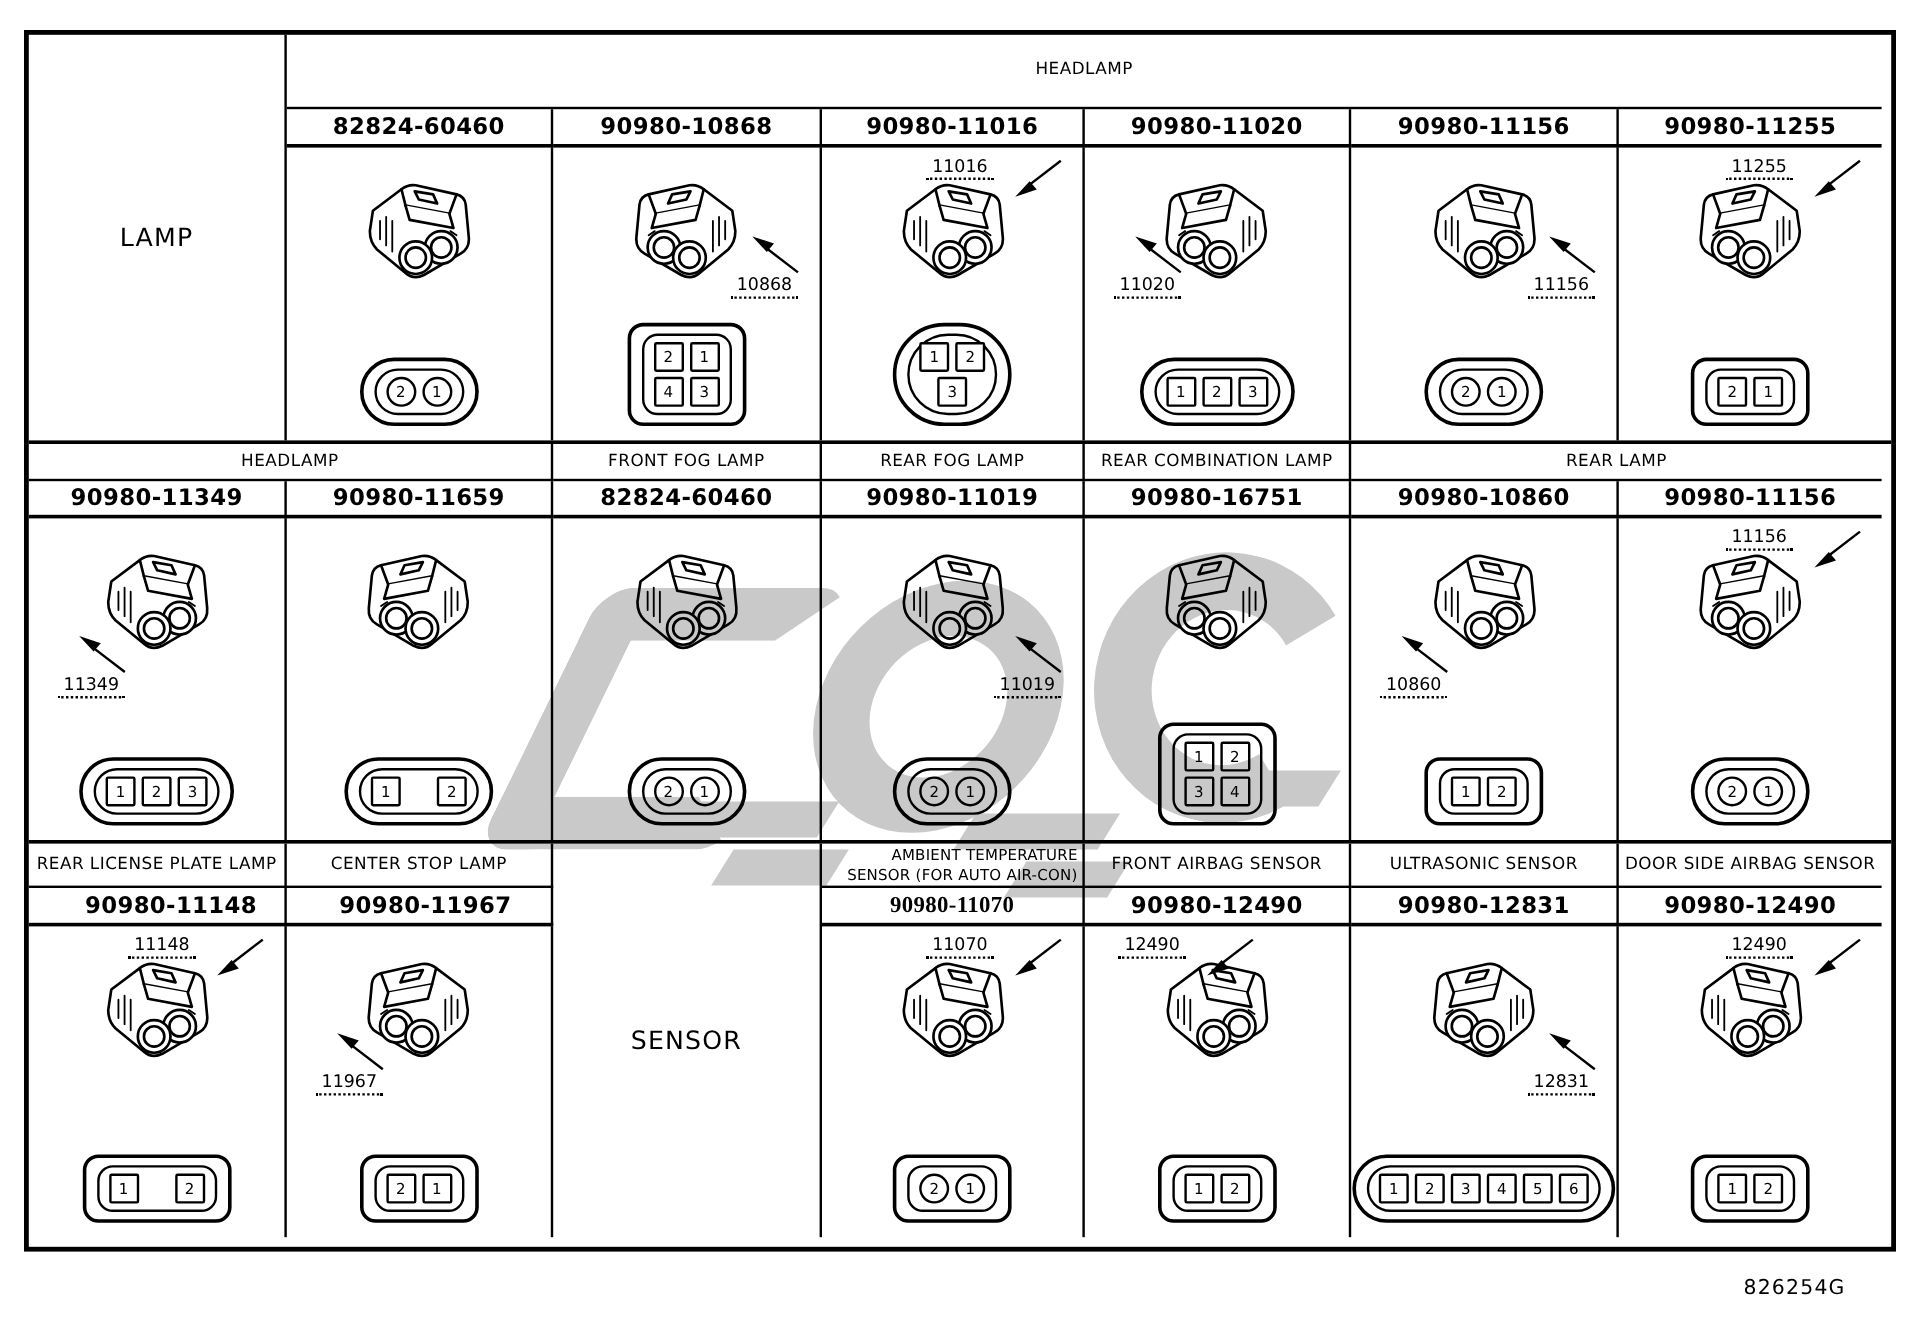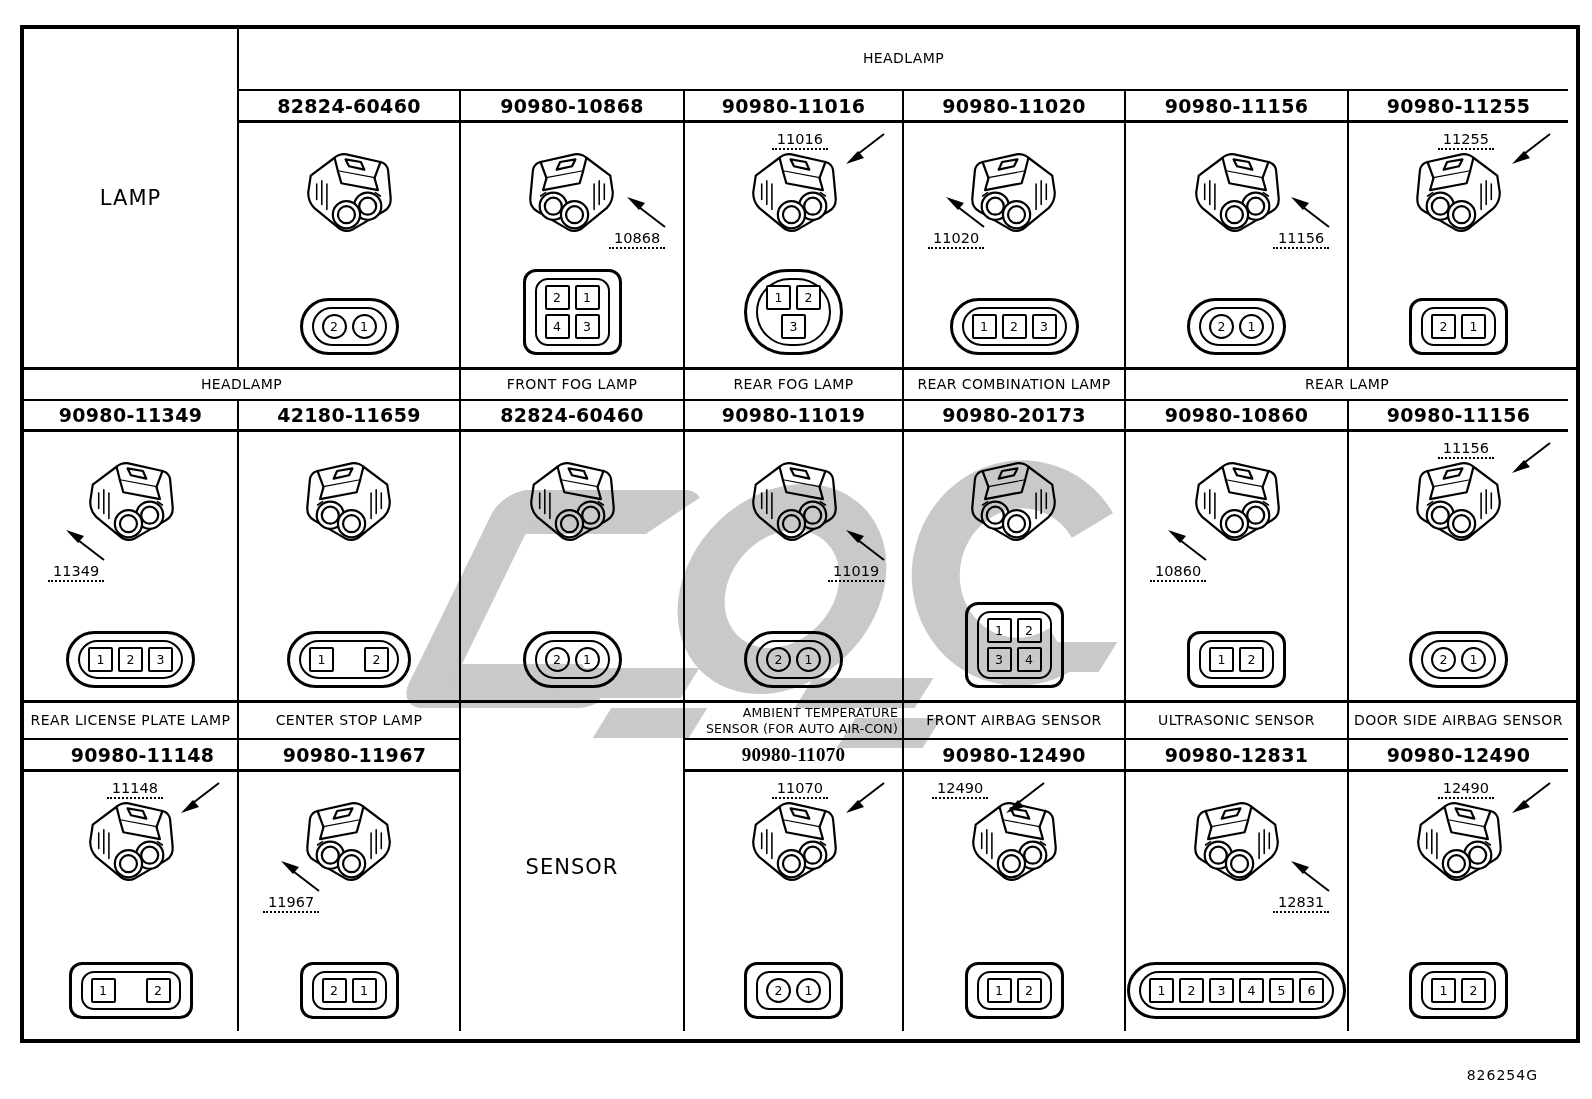--- a/index.html
+++ b/index.html
@@ -56,21 +56,21 @@
   .wm-ring2{left:238px;top:52px;width:112px;height:118px;border:46px solid #6f6f6f;
             border-radius:50%;transform:skewX(-12deg);}
   .wm-ring3{left:470px;top:28px;width:120px;height:130px;border:48px solid #6f6f6f;
             border-right-color:transparent;border-radius:50%;transform:rotate(14deg);}
   .wm-bar{background:#6f6f6f;height:30px;transform:skewX(-32deg);}
   .wm-b1{left:118px;top:236px;width:130px;}
   .wm-b2{left:160px;top:276px;width:96px;}
   .wm-b3{left:362px;top:246px;width:120px;}
   .wm-b4{left:404px;top:286px;width:86px;}
   .wm-b5{left:556px;top:210px;width:110px;}
-  #code{position:absolute;right:54px;bottom:16px;font-size:14px;letter-spacing:1px;}
+  #code{position:absolute;right:54px;bottom:16px;font-size:17px;letter-spacing:1px;}
 </style>
 </head>
 <body>
 
 <div id="page">
   <div id="frame">
 
     <div class="band band1">
       <div class="side" style="grid-column:1;grid-row:1/4;">
         <span>LAMP</span>
@@ -325,30 +325,30 @@
           <span>REAR COMBINATION LAMP</span>
         </div>
       <div class="gh lastcol" style="grid-column:6/8;grid-row:1;">
           <span>REAR LAMP</span>
         </div>
 
       <div class="pn" style="grid-column:1;grid-row:2;">
           <span>90980-11349</span>
         </div>
       <div class="pn" style="grid-column:2;grid-row:2;">
-          <span>42180-11659</span>
+          <span>90980-11659</span>
         </div>
       <div class="pn" style="grid-column:3;grid-row:2;">
           <span>82824-60460</span>
         </div>
       <div class="pn" style="grid-column:4;grid-row:2;">
           <span>90980-11019</span>
         </div>
       <div class="pn" style="grid-column:5;grid-row:2;">
-          <span>90980-20173</span>
+          <span>90980-16751</span>
         </div>
       <div class="pn" style="grid-column:6;grid-row:2;">
           <span>90980-10860</span>
         </div>
       <div class="pn lastcol" style="grid-column:7;grid-row:2;">
           <span>90980-11156</span>
         </div>
 
       <div class="artcell" style="grid-column:1;grid-row:3;">
         <div class="callout pos-bottom">

